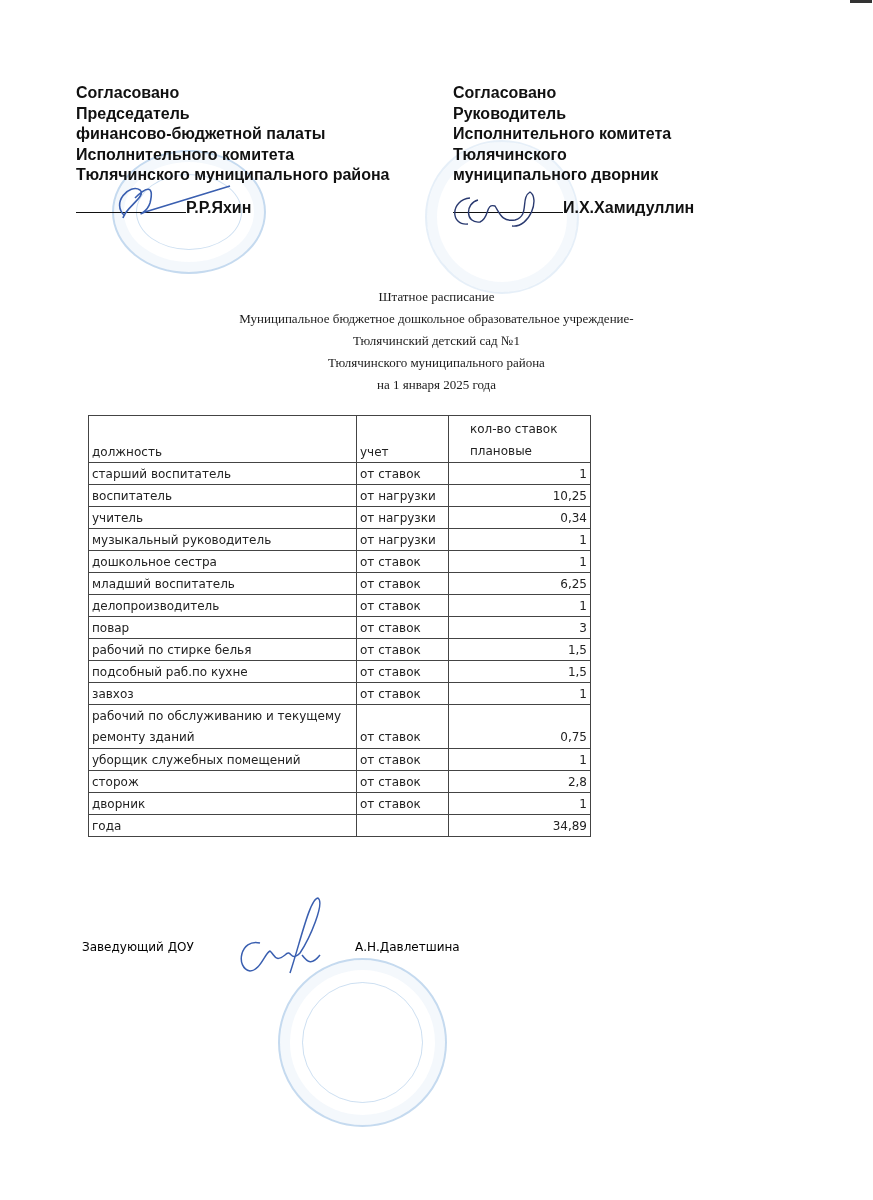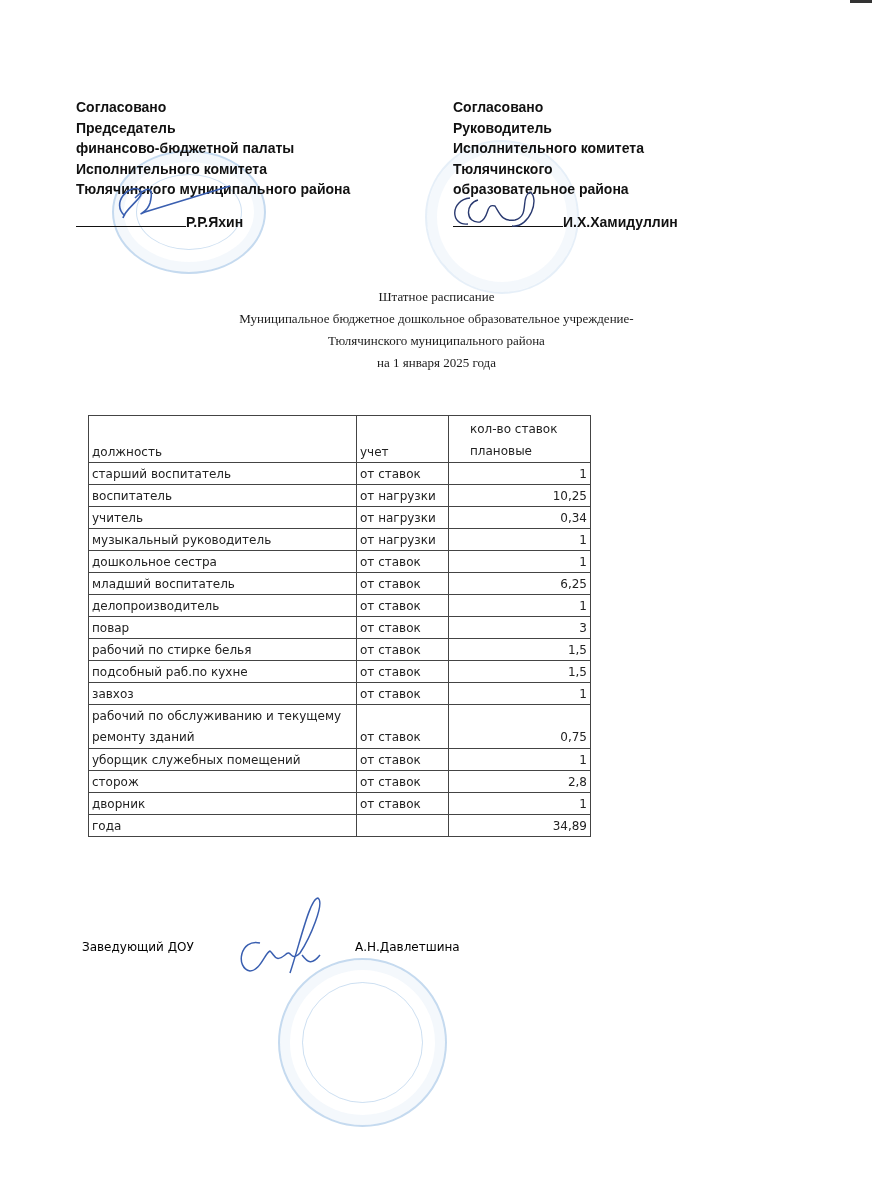--- a/index.html
+++ b/index.html
@@ -1,18 +1,18 @@
 <!DOCTYPE html>
 <html><head>
 <meta charset="utf-8">
 <style>
   html, body { margin: 0; padding: 0; }
   body { width: 873px; height: 1200px; background: #ffffff; position: relative; overflow: hidden; font-family: "DejaVu Sans", sans-serif; color: #1a1a1a; }
   .corner-mark { position: absolute; top: 0; left: 850px; width: 22px; height: 3px; background: #333; }
-  .approve { position: absolute; font-family: "Liberation Sans", sans-serif; font-weight: bold; font-size: 14px; line-height: 20.5px; color: #111; margin-top: 14px; }
+  .approve { position: absolute; font-family: "Liberation Sans", sans-serif; font-weight: bold; font-size: 16px; line-height: 20.5px; color: #111; }
   .approve.left { left: 76px; top: 83px; }
   .approve.right { left: 453px; top: 83px; }
   .approve .line { display: block; white-space: nowrap; }
   .sig-line { display: inline-block; border-bottom: 1px solid #111; height: 14px; vertical-align: baseline; }
   .stamp { position: absolute; border-radius: 50%; border: 2px solid rgba(90,150,210,0.35); box-shadow: inset 0 0 0 10px rgba(120,170,220,0.08); }
   .stamp .inner { position: absolute; inset: 22px; border-radius: 50%; border: 1px solid rgba(90,150,210,0.3); }
   .signature { position: absolute; }
   .title-block { position: absolute; left: 0; top: 286px; width: 873px; text-align: center; font-family: Liberation Serif, serif; font-size: 13px; line-height: 22px; color: #1a1a1a; }
   table.staff { position: absolute; left: 88px; top: 415px; border-collapse: collapse; font-family: "DejaVu Sans", sans-serif; font-size: 12px; color: #222; }
   table.staff td { border: 1px solid #444; padding: 0 3px; height: 21px; line-height: 20px; vertical-align: bottom; }
@@ -44,34 +44,35 @@
   <span class="line">Исполнительного комитета</span>
   <span class="line">Тюлячинского муниципального района</span>
   <span class="line" style="margin-top:12px;"><span class="sig-line" style="width:110px;"></span><span>Р.Р.Яхин</span></span>
 </div>
 
 <div class="approve right">
   <span class="line">Согласовано</span>
   <span class="line">Руководитель</span>
   <span class="line">Исполнительного комитета</span>
   <span class="line">Тюлячинского</span>
-  <span class="line">образовательное района</span>
+  <span class="line">муниципального дворник</span>
   <span class="line" style="margin-top:12px;"><span class="sig-line" style="width:110px;"></span><span>И.Х.Хамидуллин</span></span>
 </div>
 
 <svg class="signature" style="left:105px; top:178px;" width="130" height="45" viewBox="0 0 130 45">
   <path d="M20 38 C 5 25, 25 5, 35 12 C 42 18, 20 30, 18 40 M30 20 C 40 10, 50 5, 45 25 C 42 35, 30 38, 40 34 L 125 8" fill="none" stroke="#3a5fb0" stroke-width="1.6"></path>
 </svg>
 <svg class="signature" style="left:450px; top:188px;" width="110" height="45" viewBox="0 0 110 45">
   <path d="M20 10 C 0 12, 0 38, 18 36 M28 12 C 15 15, 15 36, 30 34 C 40 30, 35 15, 45 18 C 50 26, 52 34, 65 32 C 80 28, 70 10, 80 4 C 90 10, 80 40, 62 38" fill="none" stroke="#2a3a70" stroke-width="1.4"></path>
 </svg>
 
 <div class="title-block">
   <div>Штатное расписание</div>
   <div>Муниципальное бюджетное дошкольное образовательное учреждение-</div>
+  <div>Тюлячинский  детский сад №1</div>
   <div>Тюлячинского муниципального района</div>
   <div>на 1 января 2025 года</div>
 </div>
 
 <table class="staff">
   <tbody>
       <tr class="head">
     <td class="c1">должность</td>
     <td class="c2">учет</td>
     <td class="c3"><span>кол-во ставок</span><br><span>плановые</span></td>

